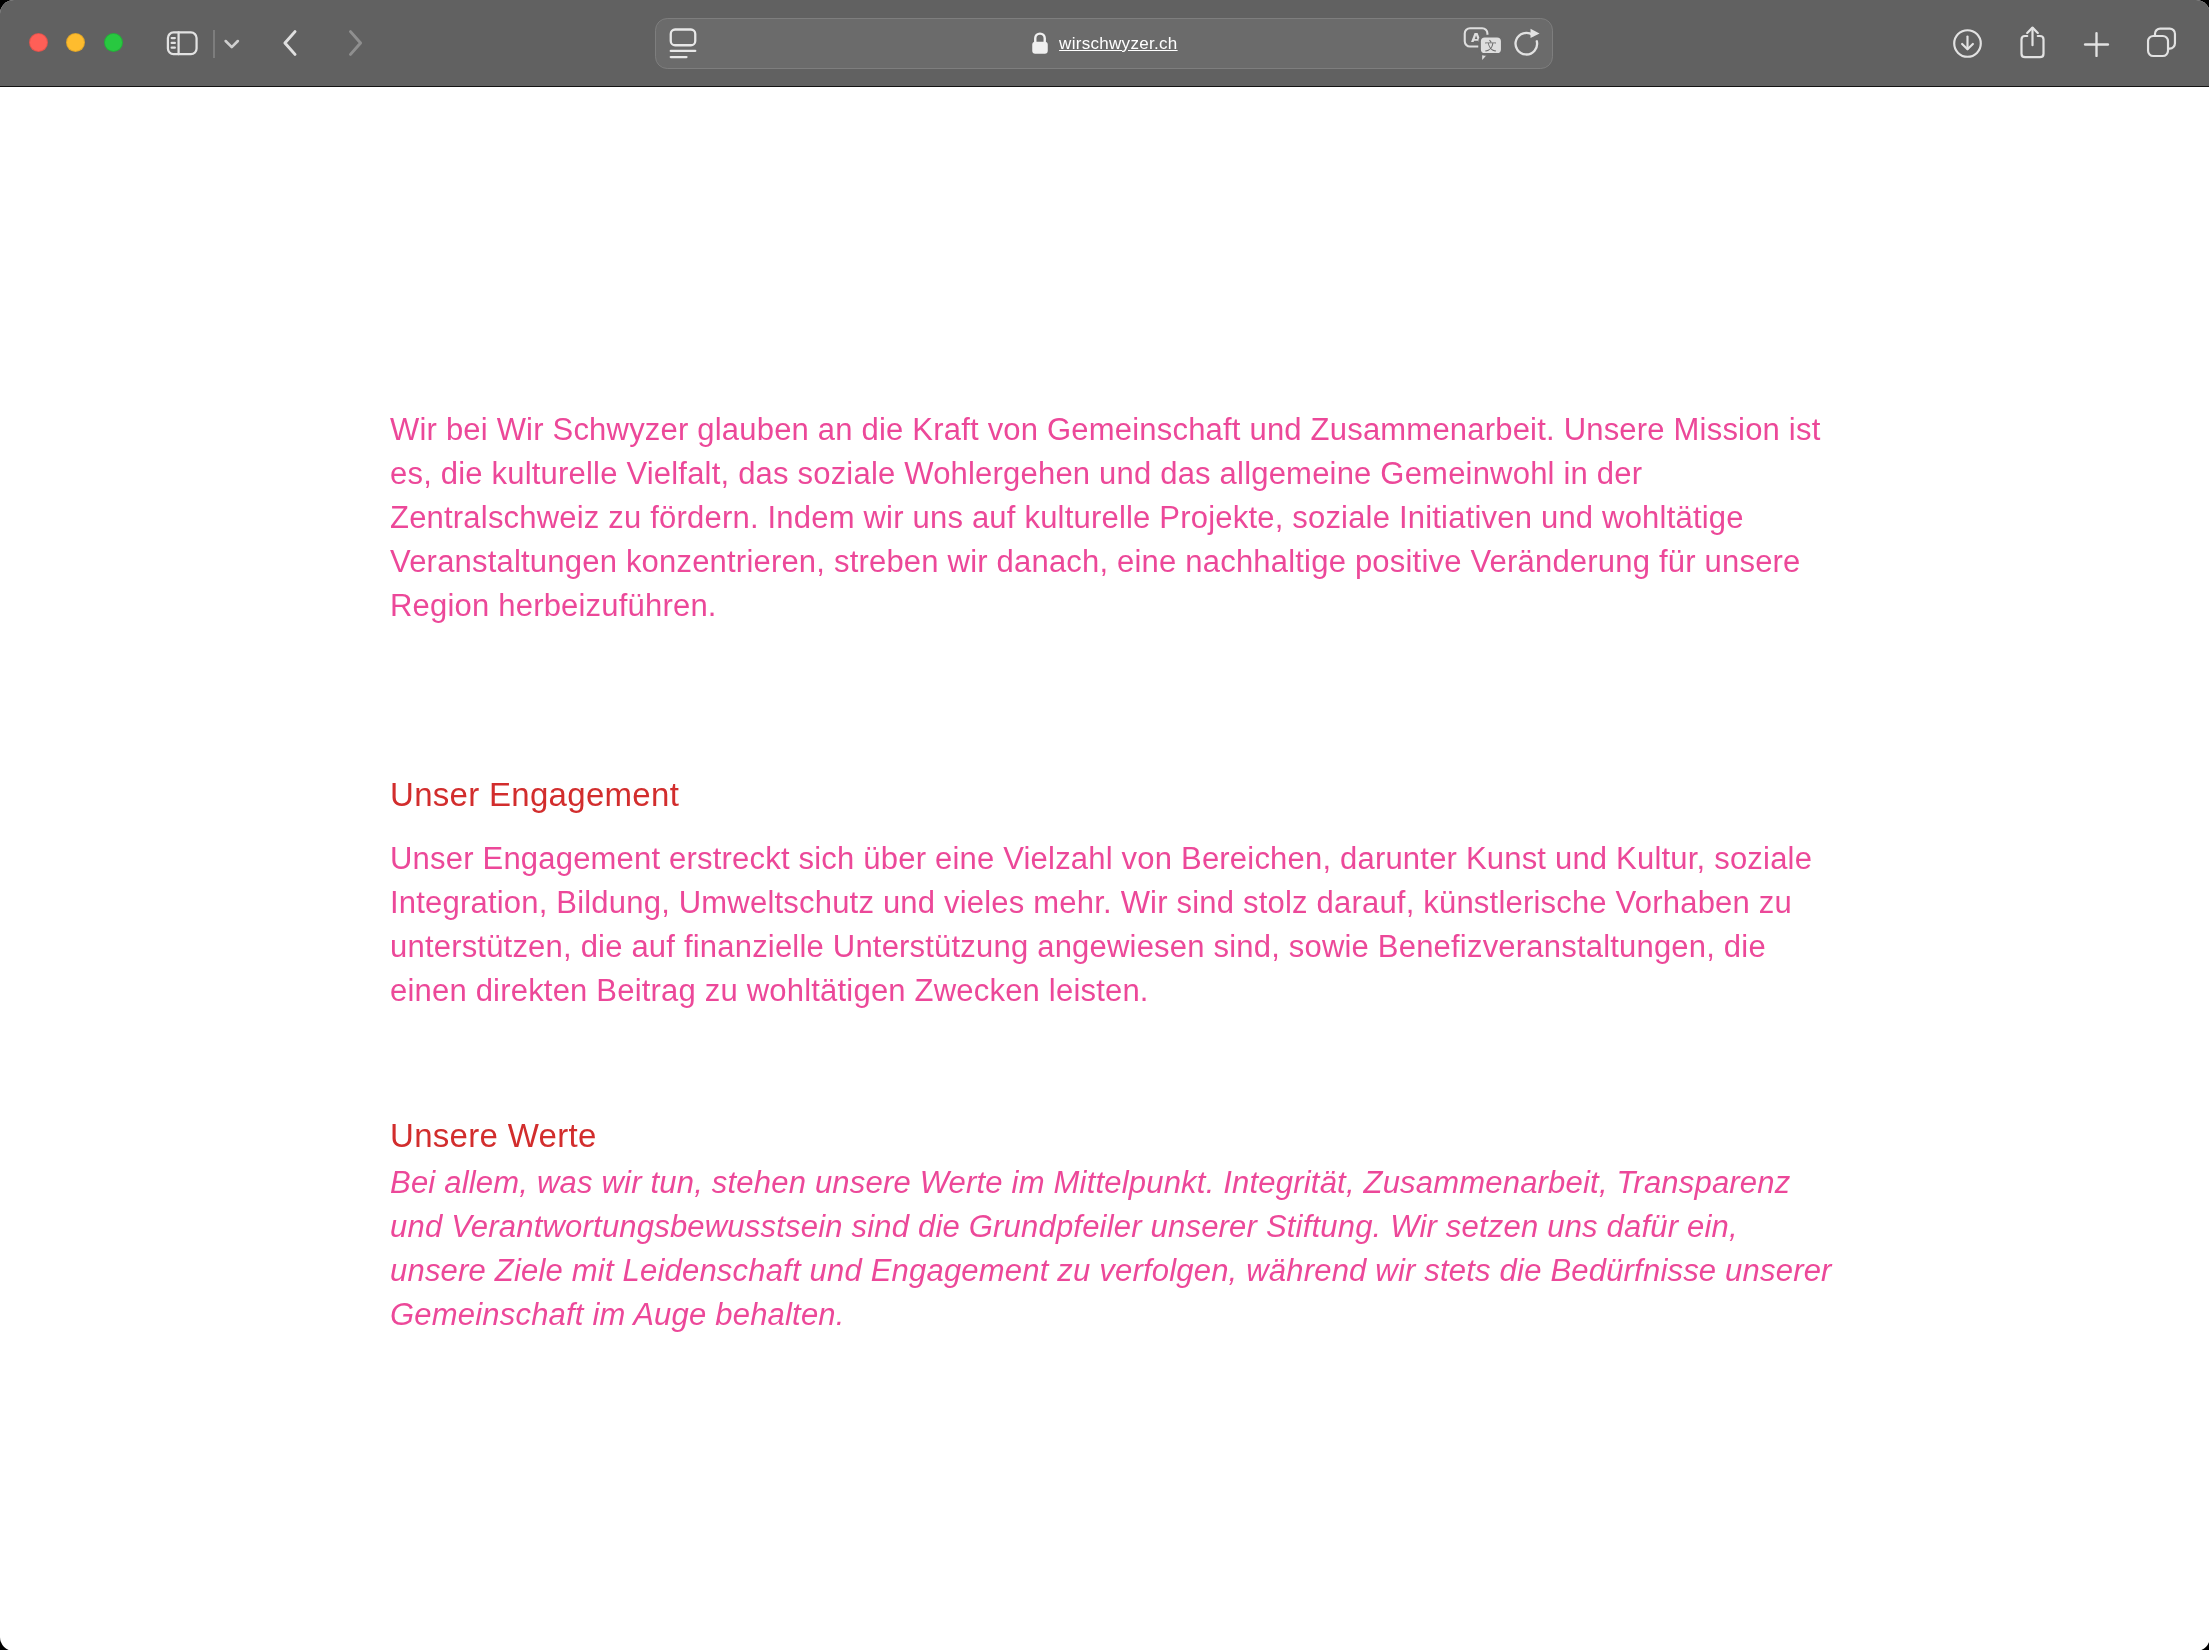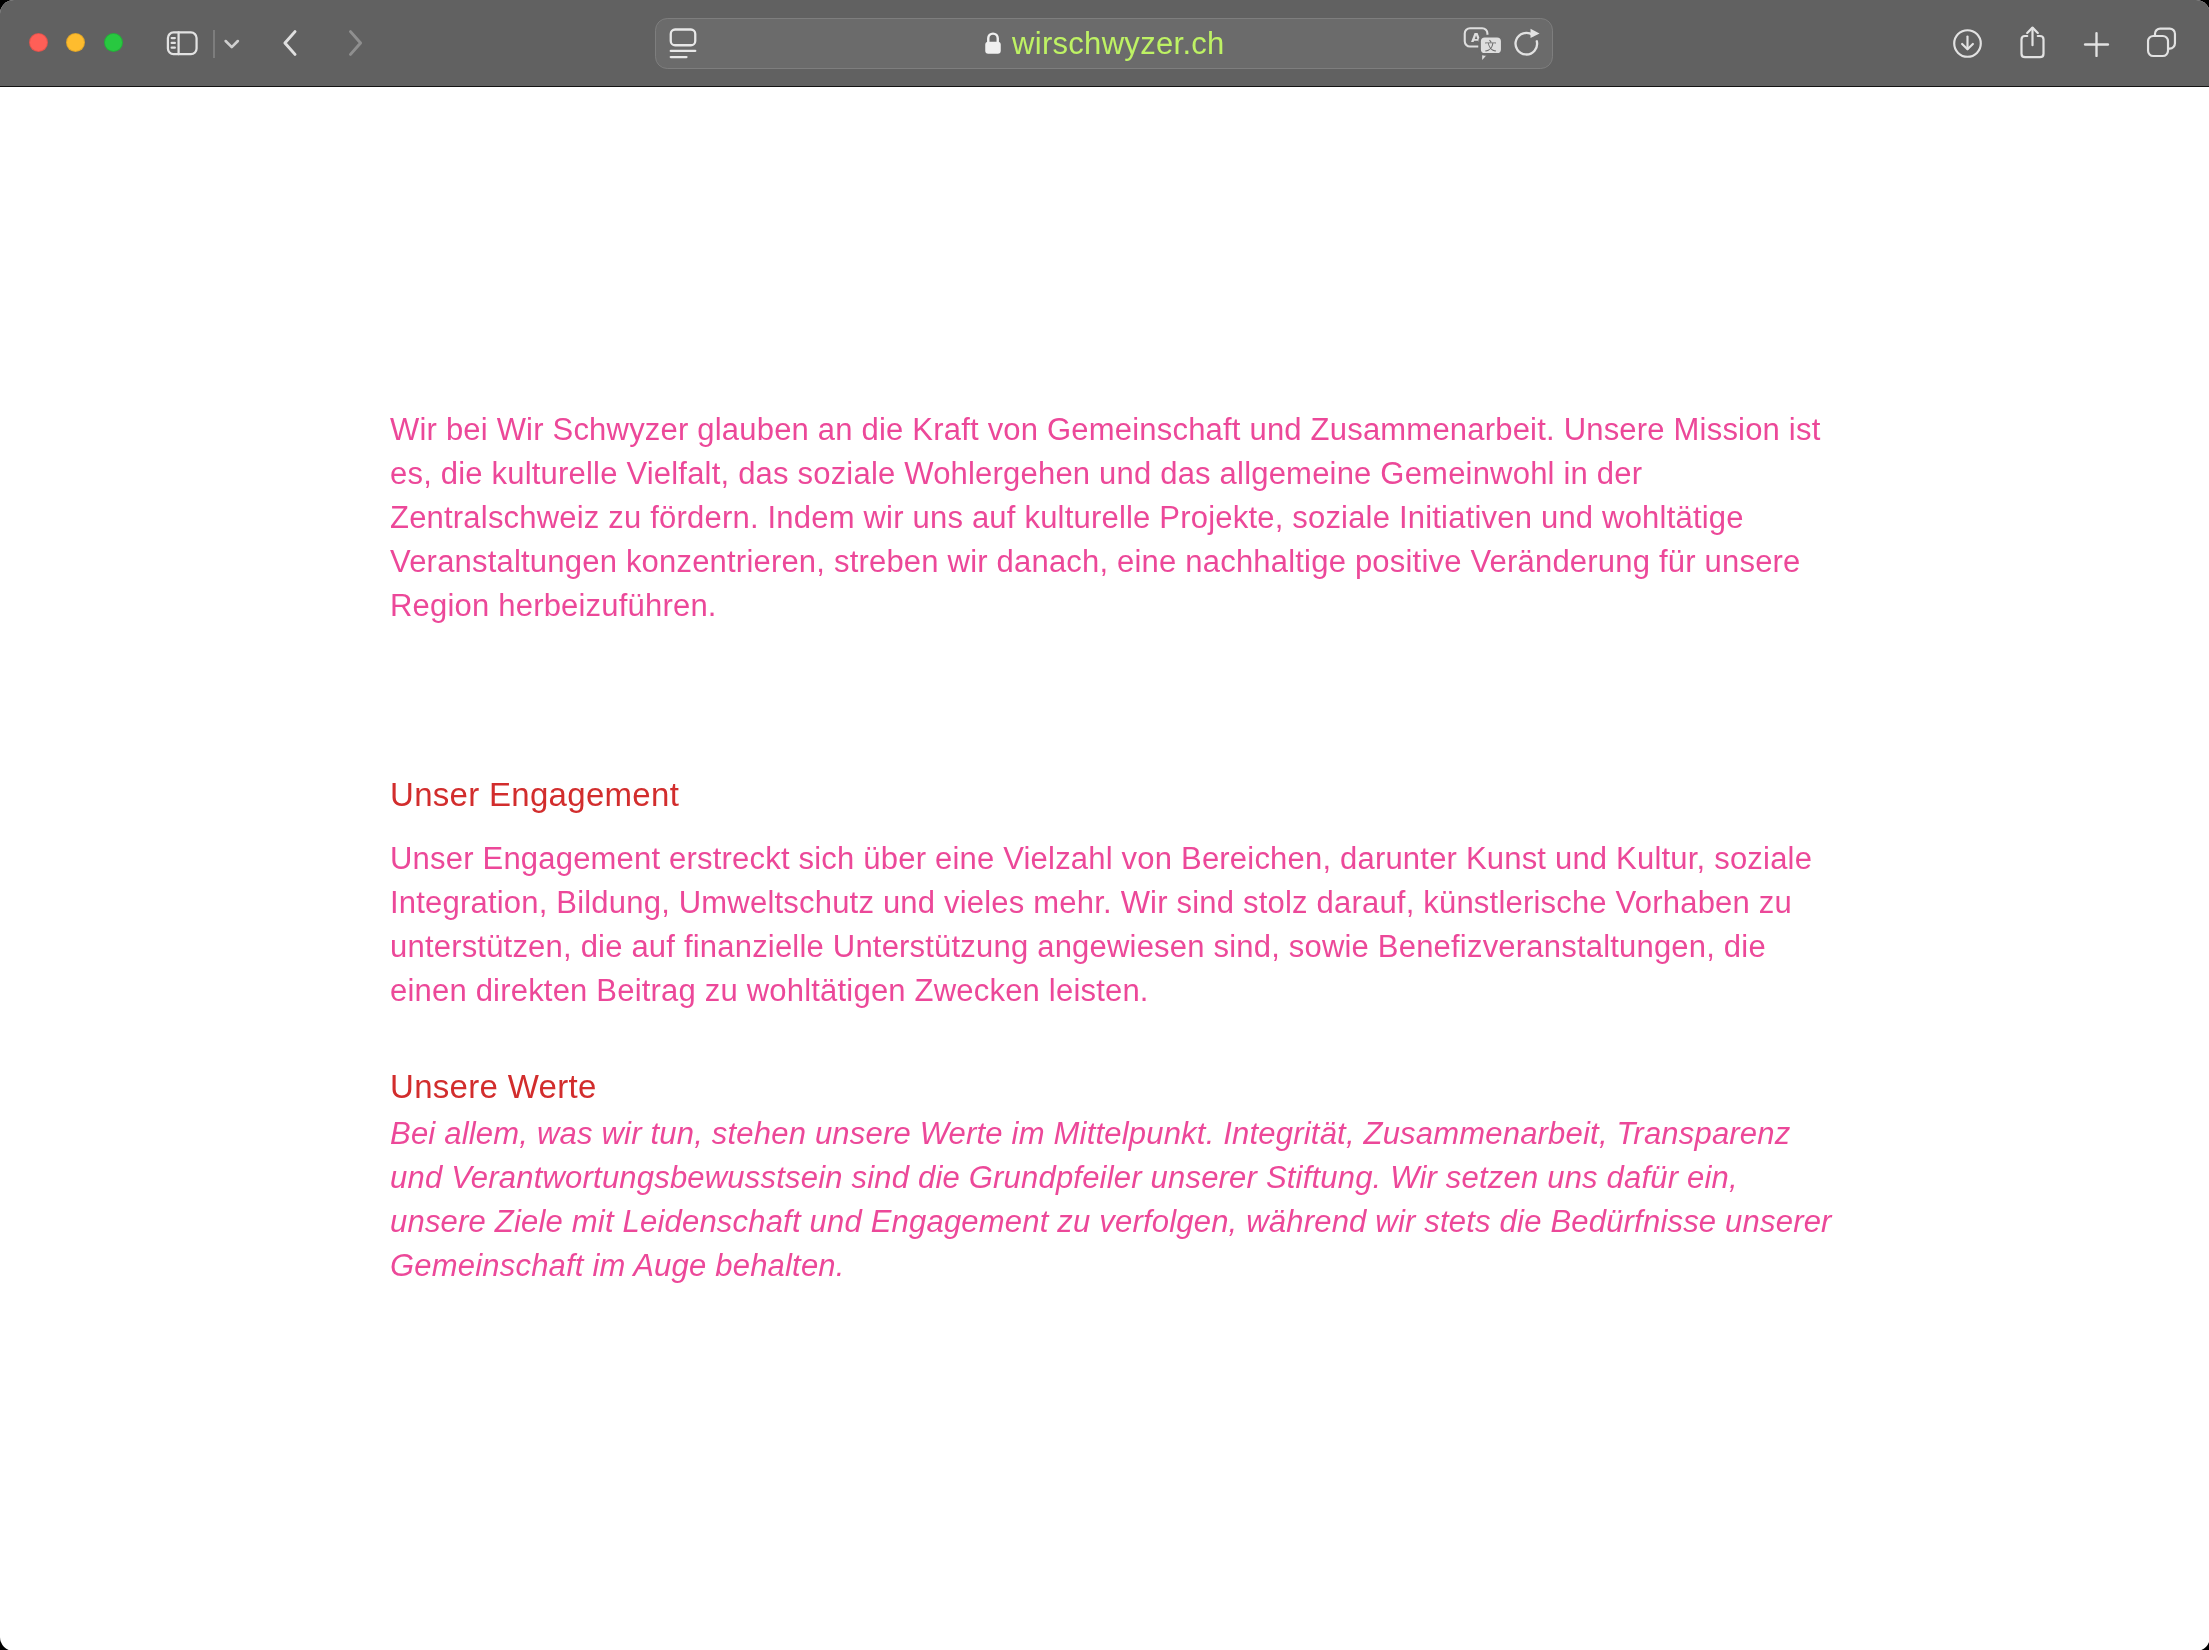--- a/index.html
+++ b/index.html
@@ -57,23 +57,24 @@
     border: 1.7px solid #7e7e7e;
     border-radius: 12.2px;
     display: flex; align-items: center;
   }
   .ab-left { position: absolute; left: 12.2px; top: 0; height: 100%; display:flex; align-items:center; background: transparent; border:none; }
   .ab-center {
     position: absolute; left: 0; right: 0; top: 0; height: 100%;
     display: flex; align-items: center; justify-content: center; gap: 8.7px;
   }
   .ab-url {
-    color: #bef264;
-    font-size: 31px;
+    color: #ffffff;
+    font-size: 17px;
     letter-spacing: 0.3px;
+    text-decoration: underline;
   }
   .ab-right { position: absolute; right: 8.7px; top: 0; height: 100%; display:flex; align-items:center; gap: 8.7px; }
   .ab-right button { background: transparent; border: none; display:flex; align-items:center; padding:0; }
 
   
   .page-content {
     background: #ffffff;
     padding: 306px 0 0 390px;
   }
   .section { width: 1446px; }
@@ -87,21 +88,21 @@
   .section-paragraph {
     font-size: 31px;
     font-weight: 400;
     line-height: 44px;
     letter-spacing: 0.2px;
     color: #ec4899;
   }
   .section-mission .section-paragraph { margin-top: 15px; }
   .section-engagement { margin-top: 147px; }
   .section-engagement .section-paragraph { margin-top: 22px; }
-  .section-values { margin-top: 54px; }
+  .section-values { margin-top: 103px; }
   .section-values .section-paragraph { margin-top: 5.2px; font-style: italic; }
 
   svg { display: block; }
 </style>
 </head>
 <body>
 
 <div class="window">
 
   <div class="toolbar">

